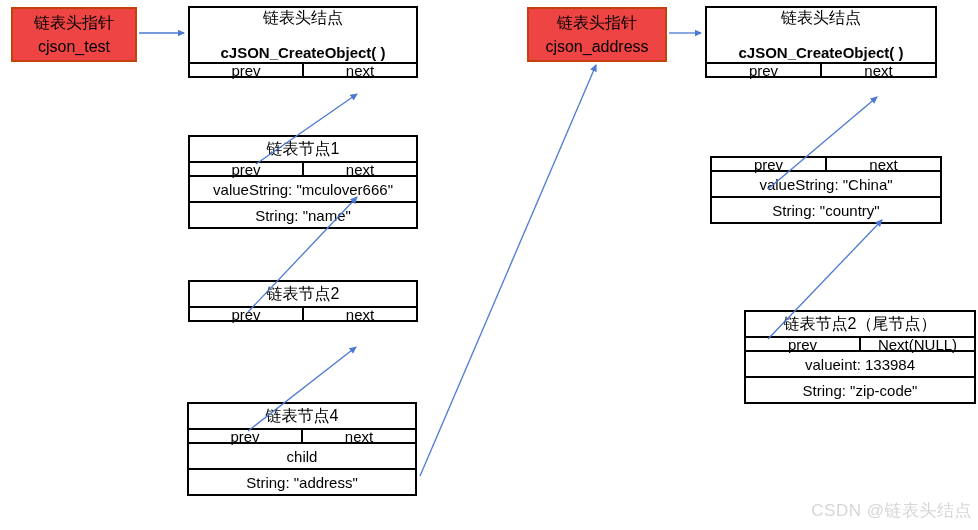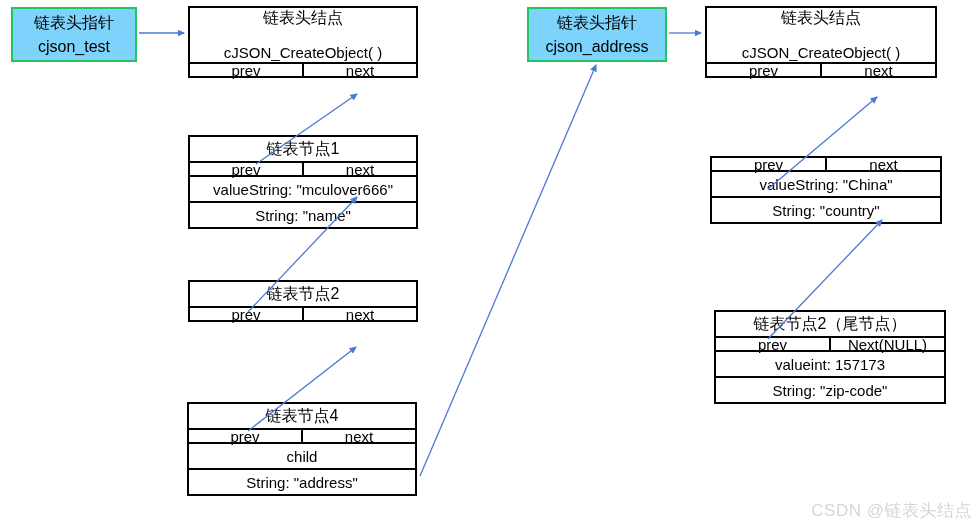--- a/index.html
+++ b/index.html
@@ -7,41 +7,41 @@
   body {
     width: 978px; height: 530px;
     position: relative; overflow: hidden;
     font-family: "Liberation Sans", "DejaVu Sans", sans-serif;
     color: #000;
   }
   .canvas { position: absolute; inset: 0; }
 
   
   .pbox {
-    position: absolute; background: #7dd3fc;
-    border: 2px solid #22c55e;
+    position: absolute; background: #ef4444;
+    border: 2px solid #c2410c;
     display: flex; flex-direction: column;
     align-items: center; justify-content: center;
     text-align: left; font-size: 16px; line-height: 1.45;
   }
 
   
   .node { position: absolute; background: #fff; font-size: 15px; }
   .row {
     height: 28px; margin-top: -2px;
     border: 2px solid #000; background: #fff;
     display: flex; align-items: center; justify-content: center;
     text-align: center;
   }
   .row.first { margin-top: 0; gap: 13px; }
   .row.head2 {
     height: 58px; flex-direction: column; line-height: 1.4;
     font-size: 16px;
   }
-  .row.head2 .sub { font-size: 15px; }
+  .row.head2 .sub { font-size: 15px; font-weight: bold; }
   .row.title { font-size: 16px; }
   .split { display: flex; margin-top: -2px; height: 16px; }
   .split .cell {
     flex: 1; border: 2px solid #000; background: #fff;
     display: flex; align-items: center; justify-content: center;
   }
   .split .cell + .cell { margin-left: -2px; }
 
   
   #arrow-layer {
@@ -122,27 +122,27 @@
 
   <div class="node" style="left:710px; top:158px; width:232px;">
     <div class="split">
       <div class="cell">prev</div>
       <div class="cell">next</div>
     </div>
     <div class="row">valueString: "China"</div>
     <div class="row">String: "country"</div>
   </div>
 
-  <div class="node" style="left:714px; top:310px; width:232px;">
+  <div class="node" style="left:744px; top:310px; width:232px;">
     <div class="row first title">链表节点2（尾节点）</div>
     <div class="split">
       <div class="cell">prev</div>
       <div class="cell">Next(NULL)</div>
     </div>
-    <div class="row">valueint: 157173</div>
+    <div class="row">valueint: 133984</div>
     <div class="row">String: "zip-code"</div>
   </div>
 
   <svg id="arrow-layer" viewBox="0 0 978 530" xmlns="http://www.w3.org/2000/svg">
     <defs>
       <marker id="arrowhead" markerWidth="9" markerHeight="8" refX="6.5" refY="3.5" orient="auto" markerUnits="userSpaceOnUse">
         <path id="arrowhead-path" d="M0,0 L7.5,3.5 L0,7 z" fill="#4b79d3"></path>
       </marker>
     </defs>
   <line x1="139" y1="33" x2="184" y2="33" stroke="#4b79d3" stroke-width="1.3" marker-end="url(#arrowhead)"></line>

